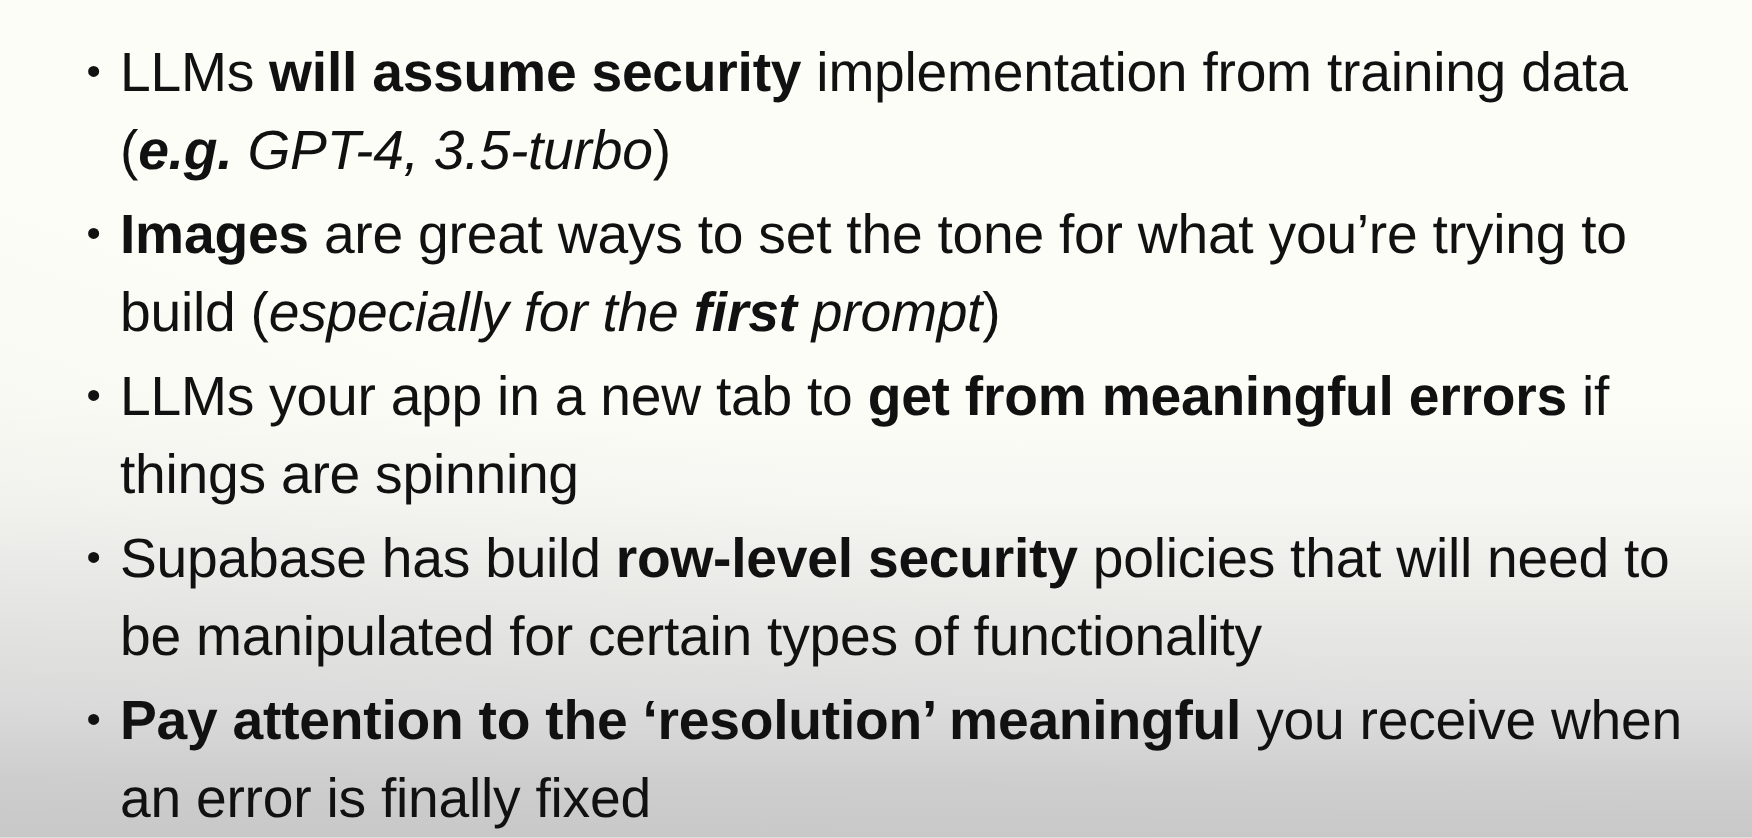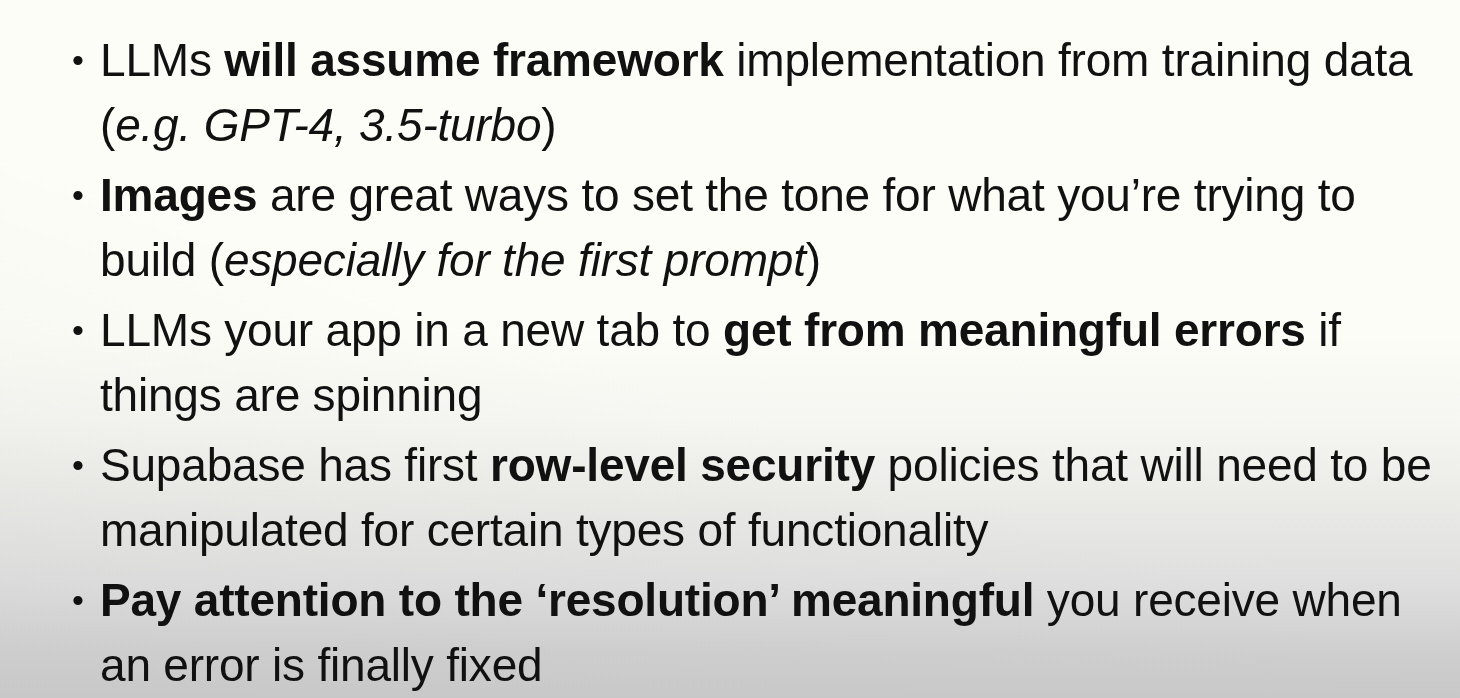--- a/index.html
+++ b/index.html
@@ -70,41 +70,41 @@
     font-size: 34px;
     color: #111111;
   }
 
   .bullet-text {
     display: block;
   }
 
   .b  { font-weight: 700; }
   .i  { font-style: italic; margin-top: 17px; }
-  .bi { font-weight: 400; font-style: italic; }
+  .bi { font-weight: 700; font-style: italic; }
 </style>
 </head>
 <body>
 
 <div id="slide">
   <ul id="bullet-list">
       <li class="bullet-item">
         <span class="bullet-marker">•</span>
-        <span class="bullet-text"><span>LLMs </span><span class="b">will assume framework</span><span> implementation from training data (</span><span class="bi">e.g.</span><span class="i"> GPT-4, 3.5-turbo</span><span>)</span></span>
+        <span class="bullet-text"><span>LLMs </span><span class="b">will assume security</span><span> implementation from training data (</span><span class="bi">e.g.</span><span class="i"> GPT-4, 3.5-turbo</span><span>)</span></span>
       </li>
       <li class="bullet-item">
         <span class="bullet-marker">•</span>
         <span class="bullet-text"><span class="b">Images</span><span> are great ways to set the tone for what you’re trying to build (</span><span class="i">especially for the </span><span class="bi">first</span><span class="i"> prompt</span><span>)</span></span>
       </li>
       <li class="bullet-item">
         <span class="bullet-marker">•</span>
         <span class="bullet-text"><span>LLMs your app in a new tab to </span><span class="b">get from meaningful errors</span><span> if things are spinning</span></span>
       </li>
       <li class="bullet-item">
         <span class="bullet-marker">•</span>
-        <span class="bullet-text"><span>Supabase has first </span><span class="b">row-level security</span><span> policies that will need to be manipulated for certain types of functionality</span></span>
+        <span class="bullet-text"><span>Supabase has build </span><span class="b">row-level security</span><span> policies that will need to be manipulated for certain types of functionality</span></span>
       </li>
       <li class="bullet-item">
         <span class="bullet-marker">•</span>
         <span class="bullet-text"><span class="b">Pay attention to the ‘resolution’ meaningful</span><span> you receive when an error is finally fixed</span></span>
       </li>
     </ul>
 </div>
 
 </body></html>

